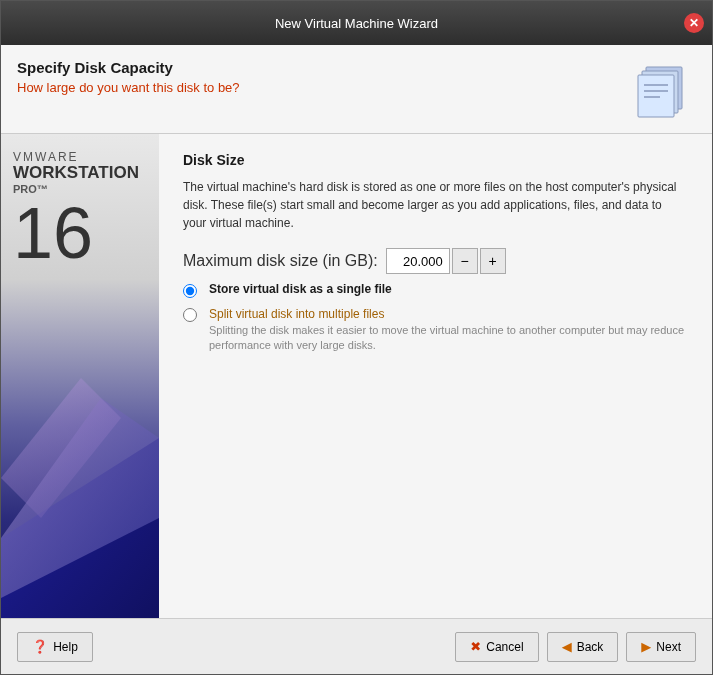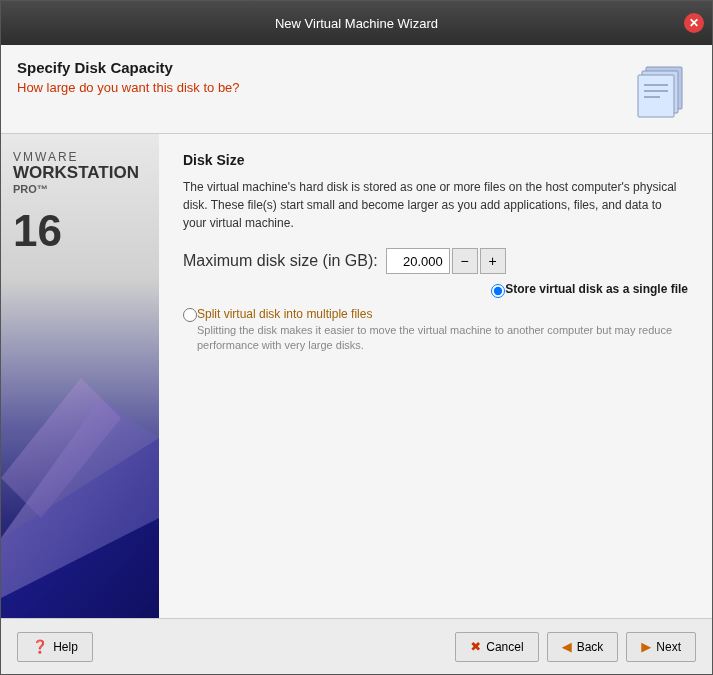--- a/index.html
+++ b/index.html
@@ -109,25 +109,25 @@
       font-weight: 900;
       color: #333;
       line-height: 1.1;
     }
     .sidebar-pro {
       font-size: 11px;
       font-weight: bold;
       color: #555;
     }
     .sidebar-version {
-      font-size: 44px;
-      font-weight: 700;
+      font-size: 72px;
+      font-weight: 400;
       color: #333;
       line-height: 1;
-      margin-top: 14px;
+      margin-top: 2px;
     }
     .main-content {
       flex: 1;
       padding: 18px 24px;
       background: #f5f5f5;
       overflow-y: auto;
     }
     .disk-size-title {
       font-size: 14px;
       font-weight: bold;
@@ -177,22 +177,21 @@
       margin-bottom: 20px;
     }
     .radio-group {
       display: flex;
       flex-direction: column;
       gap: 8px;
     }
     .radio-item {
       display: flex;
       align-items: flex-start;
-      gap: 0;
-      justify-content: flex-end;
+      gap: 12px;
     }
     .radio-input {
       margin-top: 2px;
       width: 14px;
       height: 14px;
       cursor: pointer;
       flex-shrink: 0;
     }
     .radio-label {
       font-size: 12px;

